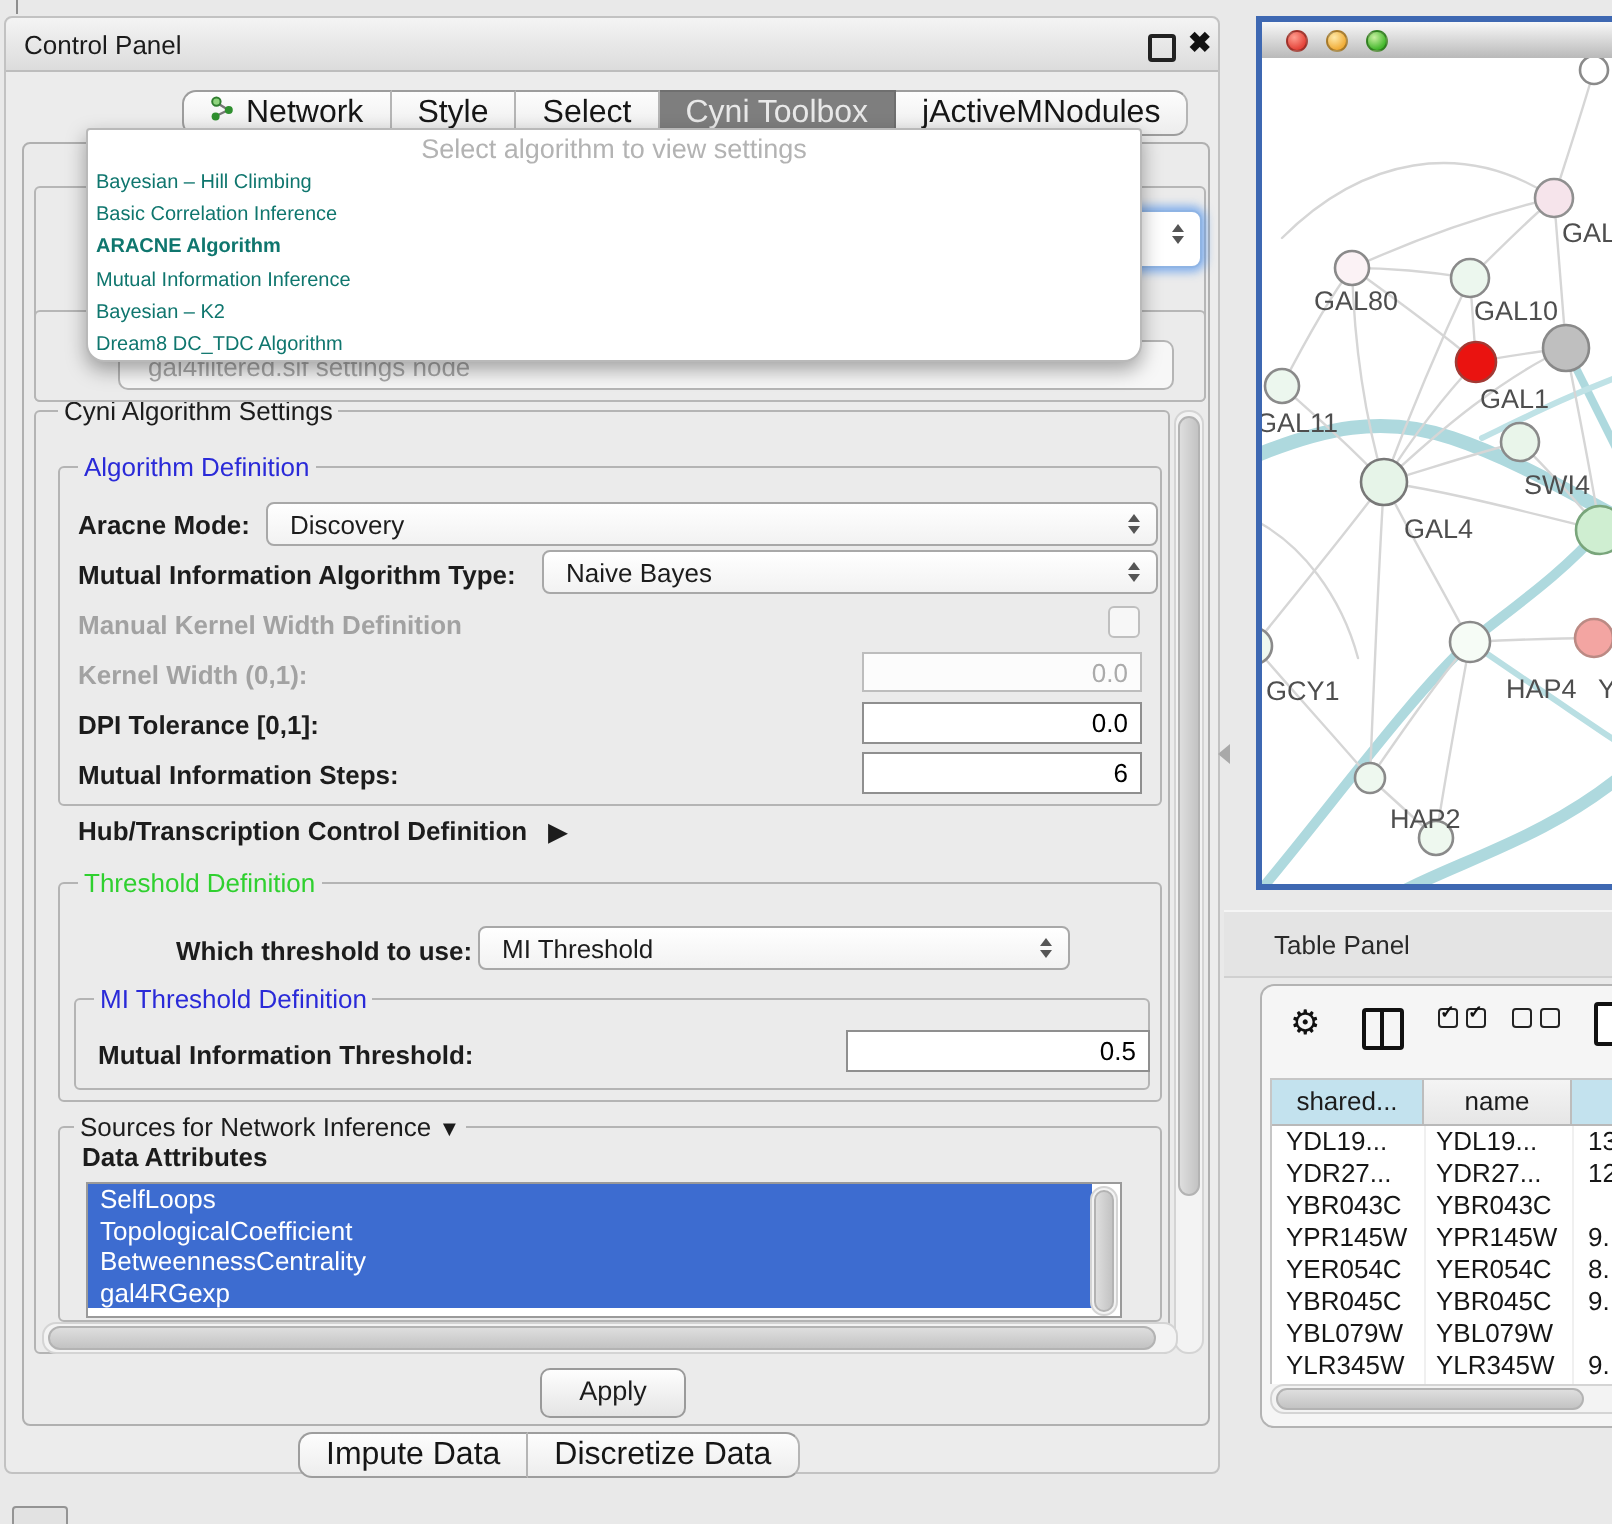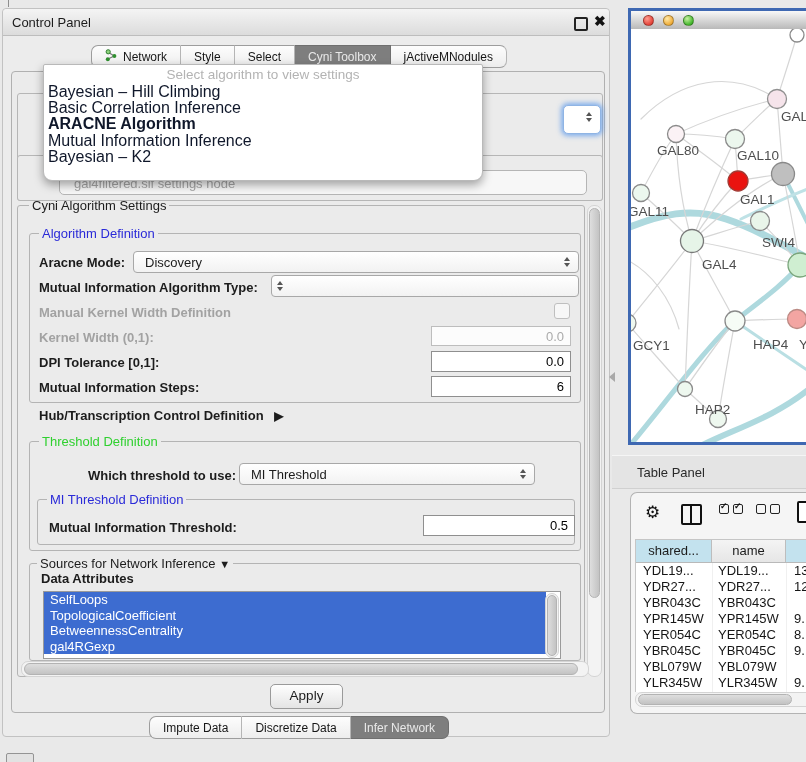--- a/index.html
+++ b/index.html
@@ -11,44 +11,44 @@
   #control-panel{left:2px;top:8px;width:606px;height:727px;background:#ececec;
                  border:1px solid #c2c2c2;border-radius:4px;}
   #cp-titlebar{left:0;top:0;width:100%;height:26px;
                background:linear-gradient(#f4f4f4,#dcdcdc);border-bottom:1px solid #bdbdbd;
                border-radius:4px 4px 0 0;}
   #cp-title{left:9px;top:6px;font-size:13px;color:#1b1b1b;}
   #float-btn{left:571px;top:8px;width:10px;height:10px;border:2px solid #222;border-radius:2px;}
   #close-btn{left:591px;top:4px;font-size:14px;font-weight:bold;color:#111;}
 
   .tabstrip{display:flex;height:23px;}
-  .tab{display:flex;align-items:center;gap:5px;padding:0 13px;font-size:12px;color:#161616;
+  .tab{display:flex;align-items:center;gap:5px;padding:0 13px;font-size:16px;color:#161616;
        background:linear-gradient(#fdfdfd,#ededed);border-top:1px solid #9d9d9d;
        border-bottom:1px solid #9d9d9d;border-right:1px solid #b5b5b5;white-space:nowrap;}
   .tab:first-child{border-left:1px solid #9d9d9d;border-radius:7px 0 0 7px;}
   .tab:last-child{border-radius:0 7px 7px 0;}
   .tab.sel{background:#7e7e7e;color:#e9e9e9;border-color:#6f6f6f;}
   #top-tabs{left:88px;top:36px;}
   #bottom-tabs{left:146px;top:707px;}
 
   #cp-content{left:8px;top:62px;width:592px;height:640px;border:1px solid #b0b0b0;
               border-radius:4px;background:#ebebeb;}
 
   
   .frag-group{border:1px solid #b6b6b6;border-radius:3px;background:#ebebeb;z-index:1;}
   #frag-combo-focus{left:560px;top:96px;width:36px;height:27px;background:#fff;border:1px solid #8fb4e4;
      border-radius:5px;box-shadow:0 0 5px 2px rgba(92,154,236,.75);z-index:1;}
   #frag-combo2{left:56px;top:161px;width:528px;height:25px;border:1px solid #b5b5b5;border-radius:5px;
      background:#f7f7f7;color:#a6a6a6;line-height:25px;padding-left:14px;z-index:1;box-sizing:border-box;}
 
   
-  #algo-popup{left:40px;top:55px;width:440px;height:117px;background:#fff;border:1px solid #b9b9b9;
+  #algo-popup{left:40px;top:55px;width:528px;height:117px;background:#fff;border:1px solid #b9b9b9;
       border-radius:2px 2px 9px 9px;box-shadow:0 4px 10px rgba(0,0,0,.35);z-index:30;padding-top:2px;box-sizing:border-box;}
   #algo-popup .ph{text-align:center;color:#b3b3b3;font-size:13.5px;height:17px;}
-  #algo-popup .itm{font-size:16px;line-height:16.2px;padding-left:4px;color:#0f172a;white-space:nowrap;}
+  #algo-popup .itm{font-size:10px;line-height:16.2px;padding-left:4px;color:#0f766e;white-space:nowrap;}
   #algo-popup .itm.b{font-weight:bold;}
 
   
   .gbox{border:1px solid #b4b4b4;border-radius:3px;}
   .gtitle{position:absolute;background:#ebebeb;padding:0 3px;font-size:13px;line-height:13px;}
   .blue{color:#2a2ad8;}
   .green{color:#2fd02f;}
 
   .lbl{font-weight:bold;font-size:13px;white-space:nowrap;}
   .lbl.dis{color:#a2a2a2;}
@@ -181,20 +181,21 @@
     <div class="abs" id="frag-combo2">gal4filtered.sif settings node</div>
 
     <div class="abs" id="algo-popup">
       <div class="ph">Select algorithm to view settings</div>
       <div id="algo-items">
           <div class="itm">Bayesian – Hill Climbing</div>
           <div class="itm">Basic Correlation Inference</div>
           <div class="itm b">ARACNE Algorithm</div>
           <div class="itm">Mutual Information Inference</div>
           <div class="itm">Bayesian – K2</div>
+          <div class="itm">Dream8 DC_TDC Algorithm</div>
         </div>
     </div>
 
     <div class="abs gbox" style="left:14px;top:196px;width:566px;height:470px;"></div>
     <span class="gtitle" style="left:26px;top:190px;">Cyni Algorithm Settings</span>
 
     <div class="abs vsb" style="left:584px;top:196px;width:13px;height:470px;">
       <div class="thumb" style="top:2px;height:388px;"></div>
     </div>
 
@@ -205,20 +206,21 @@
     <div class="abs combo" style="left:130px;top:242px;width:446px;height:22px;">
       <span class="ctext">Discovery</span>
       <span class="stepper">
           <i class="up"></i>
           <i class="dn"></i>
         </span>
     </div>
 
     <span class="abs lbl" style="left:36px;top:271px;">Mutual Information Algorithm Type:</span>
     <div class="abs combo" style="left:268px;top:266px;width:308px;height:22px;">
+      <span class="ctext">Naive Bayes</span>
       <span class="stepper">
           <i class="up"></i>
           <i class="dn"></i>
         </span>
     </div>
 
     <span class="abs lbl dis" style="left:36px;top:296px;">Manual Kernel Width Definition</span>
     <div class="abs chk" style="left:551px;top:294px;"></div>
 
     <span class="abs lbl dis" style="left:36px;top:321px;">Kernel Width (0,1):</span>
@@ -274,23 +276,20 @@
     </div>
 
     <div class="abs" id="apply-btn">Apply</div>
 
     <div class="abs tabstrip" id="bottom-tabs">
         <div class="tab">
           <span>Impute Data</span>
         </div>
         <div class="tab">
           <span>Discretize Data</span>
-        </div>
-        <div class="tab sel">
-          <span>Infer Network</span>
         </div>
       </div>
   </div>
 
   <div class="abs" id="divider-arrow"></div>
 
   <div class="abs" id="net-window">
     <div class="abs" id="net-titlebar">
       <div class="tlight" id="tl-red"></div>
       <div class="tlight" id="tl-yellow"></div>

